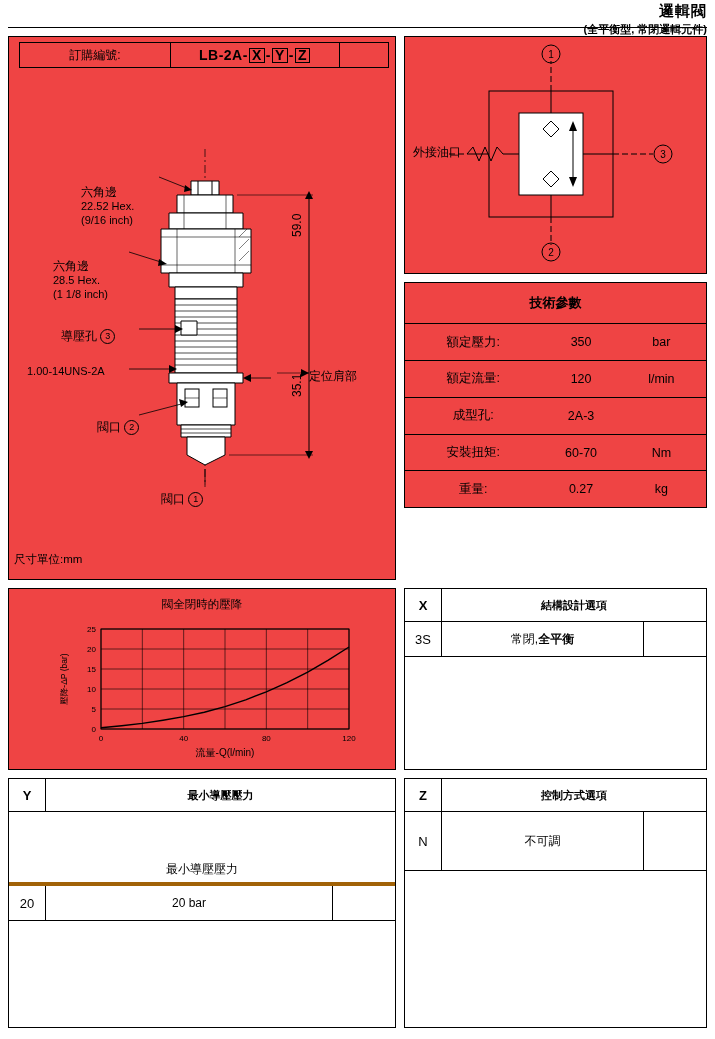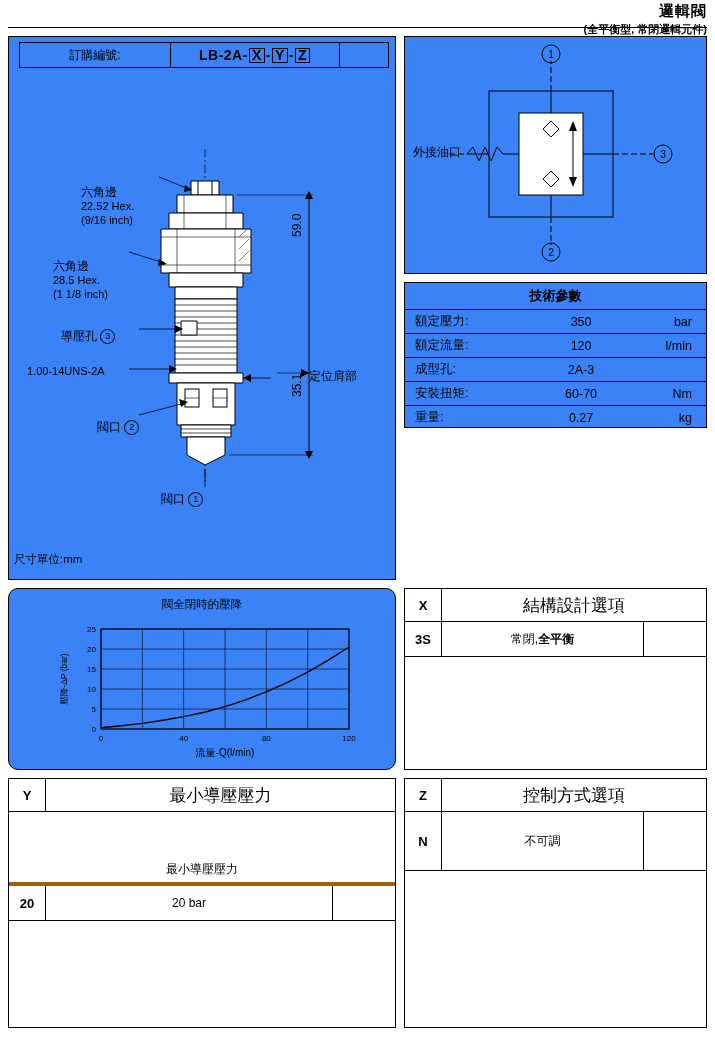--- a/index.html
+++ b/index.html
@@ -6,21 +6,21 @@
   body{width:715px;height:1039px;font-family:"Liberation Sans",sans-serif;color:#000;position:relative;}
   .page{position:relative;width:715px;height:1039px;}
 
   
   .hdr{position:absolute;right:8px;top:2px;text-align:right;}
   .hdr .t1{font-size:15px;font-weight:bold;letter-spacing:1px;}
   .hdr .t2{font-size:11px;font-weight:bold;margin-top:1px;}
   .hdr-rule{position:absolute;left:8px;right:8px;top:27px;height:0;border-top:1px solid #000;}
 
   
-  .box{position:absolute;border:1px solid #000;box-sizing:border-box;background:#3b82f6;}
+  .box{position:absolute;border:1px solid #000;box-sizing:border-box;background:#ef4444;}
 
   
   .order{position:absolute;left:18px;top:42px;width:370px;height:26px;border:1px solid #000;box-sizing:border-box;display:flex;align-items:stretch;}
   .order .lbl{flex:0 0 150px;display:flex;align-items:center;justify-content:center;font-size:12px;}
   .order .code{flex:0 0 168px;border-left:1px solid #000;border-right:1px solid #000;display:flex;align-items:center;justify-content:center;font-size:14px;font-weight:bold;letter-spacing:.5px;}
   .order .code .bx{border:1px solid #000;padding:0 2px;margin:0 1px;line-height:13px;}
   .order .tail{flex:1;}
 
   
   .drawpanel{left:8px;top:36px;width:388px;height:544px;}
@@ -29,45 +29,45 @@
   
   .lab{position:absolute;font-size:11px;line-height:1.25;}
   .cjk{font-size:12px;}
 
   
   .circ{display:inline-block;width:13px;height:13px;border:1px solid #000;border-radius:50%;text-align:center;line-height:12px;font-size:9px;vertical-align:middle;}
 
   
   .schem{left:404px;top:36px;width:303px;height:238px;}
   
-  .tech{left:404px;top:282px;width:303px;height:146px;}
+  .tech{left:404px;top:282px;width:303px;height:226px;}
   .tech table{border-collapse:collapse;width:100%;height:100%;font-size:12.5px;}
   .tech th{border-bottom:1px solid #000;font-size:13px;font-weight:bold;padding:4px 0;}
   .tech td{border-bottom:1px solid #000;padding:3px 0;}
   .tech tr:last-child td{border-bottom:none;}
-  .tech td.k{padding-left:10px;width:42%;}
+  .tech td.k{padding-left:10px;width:42%;text-align:center;}
   .tech td.v{text-align:center;width:33%;}
-  .tech td.u{text-align:right;padding-right:14px;width:25%;}
-
-  
-  .chartpanel{left:8px;top:588px;width:388px;height:182px;border-radius:10px;}
+  .tech td.u{text-align:center;padding-right:14px;width:25%;}
+
+  
+  .chartpanel{left:8px;top:588px;width:388px;height:182px;}
   .charttitle{position:absolute;width:100%;top:8px;text-align:center;font-size:11.5px;}
   .chartwrap{position:absolute;left:0;top:22px;width:388px;height:160px;}
 
   
   .opt{position:absolute;border:1px solid #000;box-sizing:border-box;}
   .optX{left:404px;top:588px;width:303px;height:182px;}
   .optY{left:8px;top:778px;width:388px;height:250px;}
   .optZ{left:404px;top:778px;width:303px;height:250px;}
   .opt .hrow{display:flex;height:32px;border-bottom:1px solid #000;}
   .opt .hcode{flex:0 0 36px;border-right:1px solid #000;display:flex;align-items:center;justify-content:center;font-size:13px;font-weight:bold;}
-  .opt .htitle{flex:1;display:flex;align-items:center;justify-content:center;font-size:17px;font-weight:normal;}
+  .opt .htitle{flex:1;display:flex;align-items:center;justify-content:center;font-size:11px;font-weight:bold;}
   .opt .subrow{height:26px;border-bottom:4px solid #a16207;display:flex;align-items:center;justify-content:center;font-size:12px;margin-top:44px;}
   .opt .drow{display:flex;height:34px;border-bottom:1px solid #000;}
-  .opt .dcode{flex:0 0 36px;border-right:1px solid #000;display:flex;align-items:center;justify-content:center;font-size:13px;font-weight:bold;}
+  .opt .dcode{flex:0 0 36px;border-right:1px solid #000;display:flex;align-items:center;justify-content:center;font-size:13px;font-weight:normal;}
   .opt .dtext{flex:1;display:flex;align-items:center;justify-content:center;font-size:12px;border-right:1px solid #000;}
   .opt .dtail{flex:0 0 62px;}
   .opt .drow.tall{height:58px;}
   .opt .fill{flex:1;}
   .opt .bold{font-weight:bold;}
 </style>
 </head>
 <body>
 
 <div class="page">

